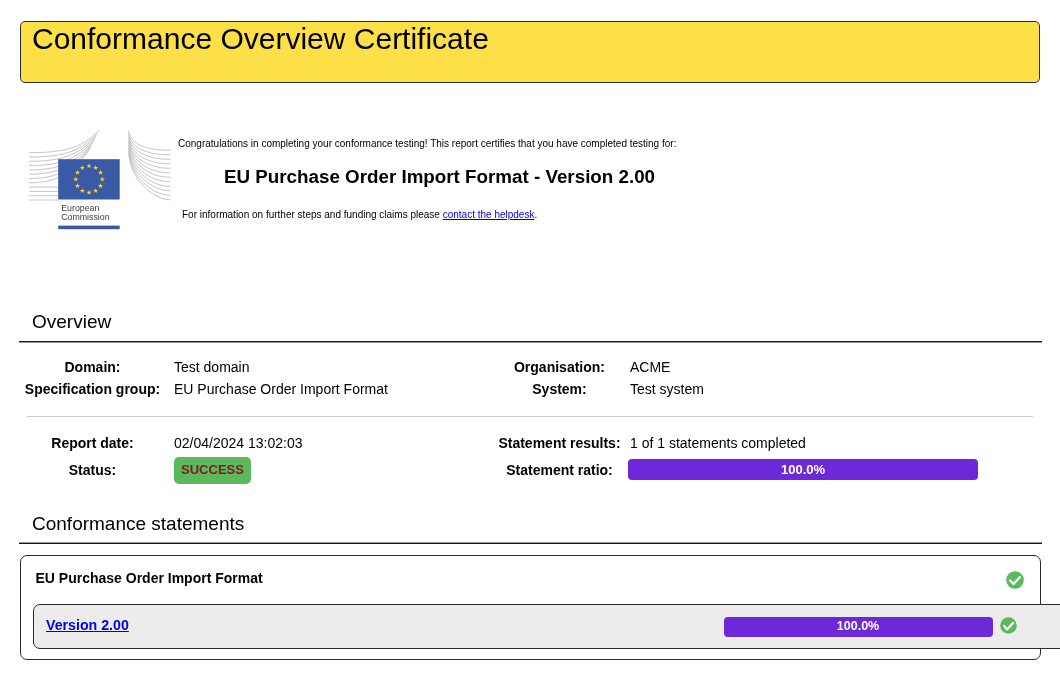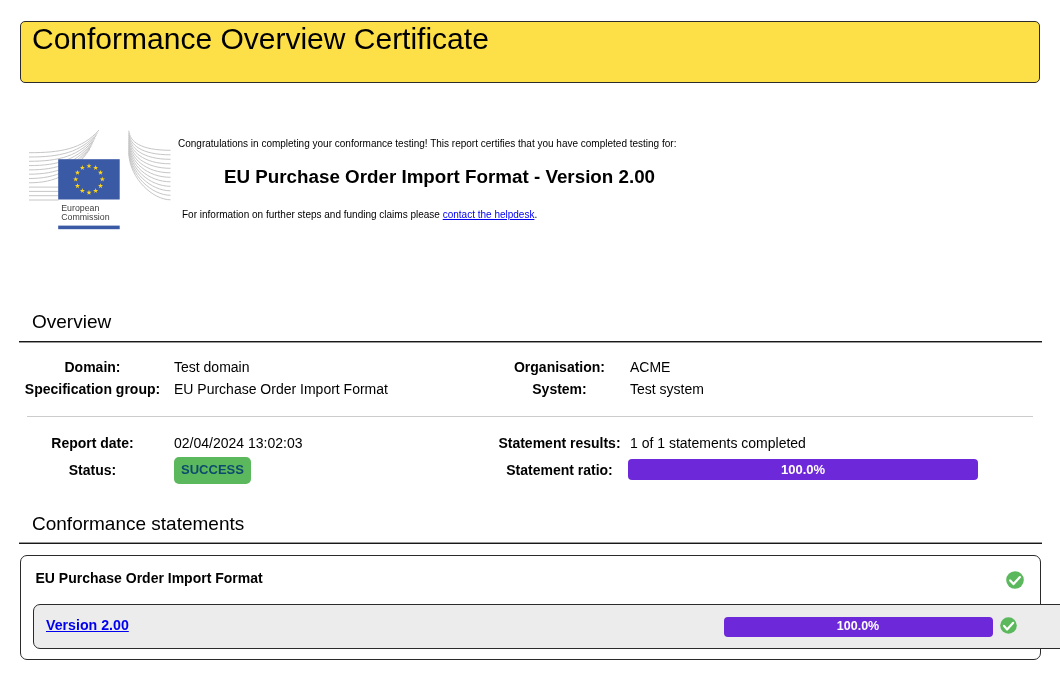--- a/index.html
+++ b/index.html
@@ -15,21 +15,21 @@
 .sechead { font-size:19px; line-height:20px; }
 .secline { left:19px; width:1023px; height:1px; background:#191919; box-shadow:0 1px 0 rgba(25,25,25,0.45); }
 .lbl { font-weight:bold; text-align:center; display:inline-block; }
 .row { left:19px; width:1022px; font-size:14px; line-height:15px; }
 .lbl1 { width:147px; }
 .val1 { margin-left:8px; }
 .half { position:absolute; left:478px; top:0; }
 .lbl2 { width:125px; }
 .sep { left:27px; width:1006px; border-top:1px solid #ccc; }
 .badge { position:absolute; left:174px; top:457px; width:77px; height:26.5px; background:#5cb85c;
-  border-radius:5px; color:#0c4a6e; font-weight:bold; font-size:13px; text-align:center; line-height:26.5px; }
+  border-radius:5px; color:#7f1d1d; font-weight:bold; font-size:13px; text-align:center; line-height:26.5px; }
 .pbar { position:absolute; background:#6d28d9; border-radius:4px; color:#fff; font-weight:bold;
   font-size:13px; text-align:center; }
 .pbar1 { left:628px; top:458.5px; width:350px; height:21px; line-height:21px; }
 .stbox { left:19.5px; top:555px; width:1021px; height:105px; border:1.5px solid #2b2b2b; border-radius:7px; }
 .sttitle { position:absolute; left:15px; top:14px; font-size:14px; font-weight:bold; line-height:16px; }
 .stinner { position:absolute; left:12.5px; top:48px; width:1040px; height:44.5px; background:#ececec;
   border:1.5px solid #2b2b2b; border-radius:7px; }
 .vlink { position:absolute; left:12px; top:11.5px; font-size:14.2px; font-weight:bold; }
 .pbar2 { left:689.5px; top:12.2px; width:269px; height:19.5px; line-height:19.5px; font-size:12.5px; }
 .ck { position:absolute; }

